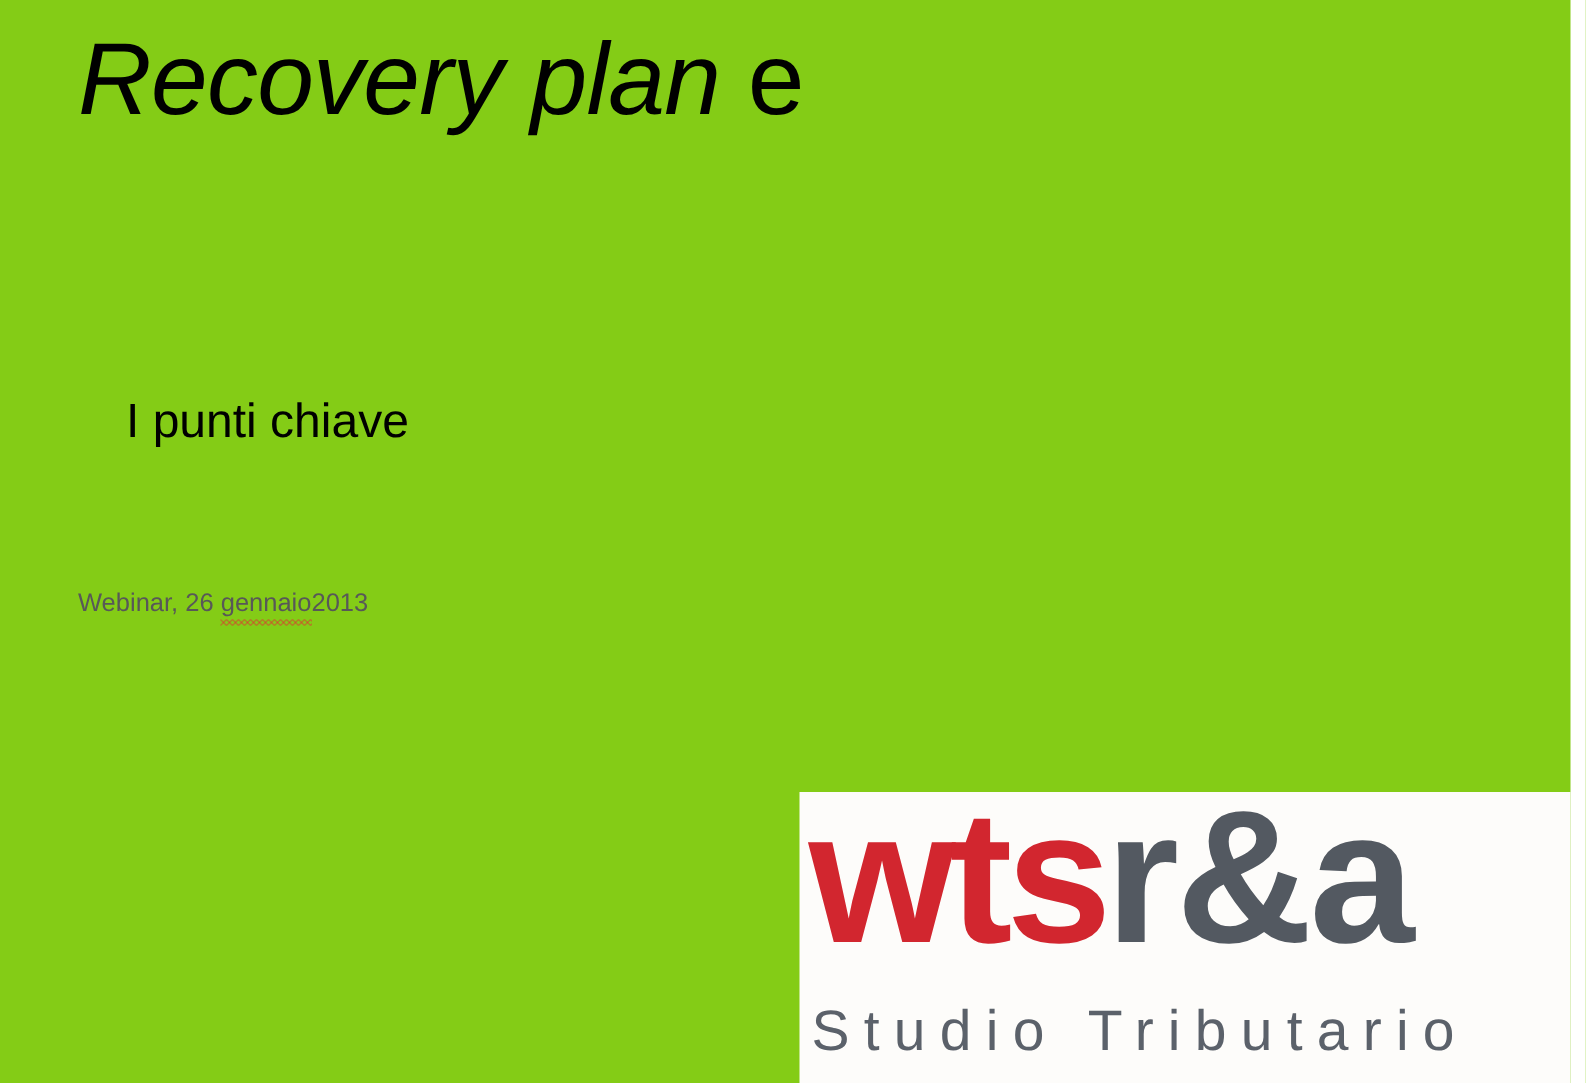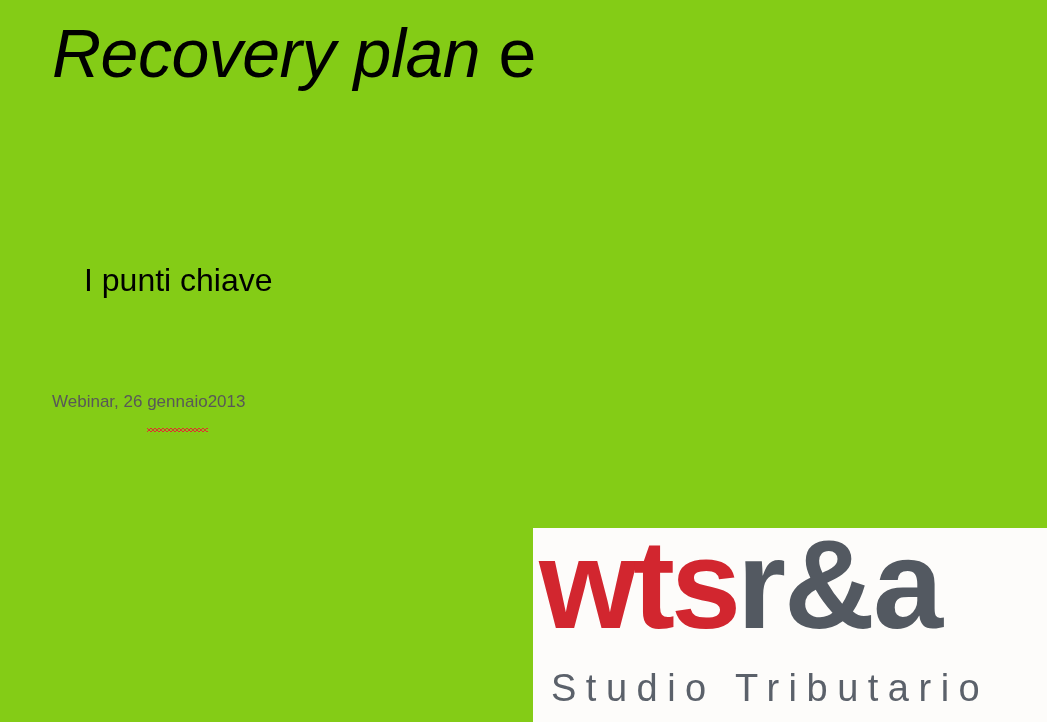--- a/index.html
+++ b/index.html
@@ -59,21 +59,21 @@
     left: 52px;
     top: 391px;
     font-size: 17px;
     line-height: 22px;
     color: #585858;
     white-space: nowrap;
   }
   .misspelled {
     position: relative;
     display: inline-block;
-    padding-bottom: 17px;
+    padding-bottom: 2px;
   }
   .misspelled::after {
     content: "";
     position: absolute;
     left: 0;
     right: 0;
     bottom: -2px;
     height: 4px;
     background-image:
       linear-gradient(45deg, transparent 45%, #e03030 45%, #e03030 55%, transparent 55%),
@@ -111,21 +111,21 @@
   .logo-wts {
     color: #d2262f;
     text-align: right;
   }
   .logo-ra {
     color: #535961;
     letter-spacing: -2px;
   }
   .logo-tagline {
     position: absolute;
-    left: 18px;
+    left: 8px;
     top: 138px;
     font-size: 38px;
     line-height: 44px;
     color: #5b616a;
     letter-spacing: 9.5px;
     white-space: nowrap;
   }
 </style>
 </head>
 <body>

